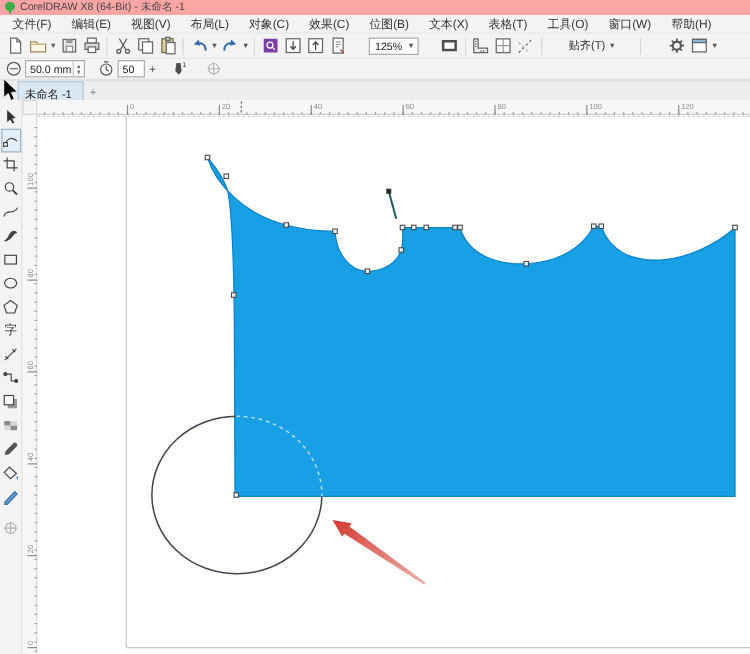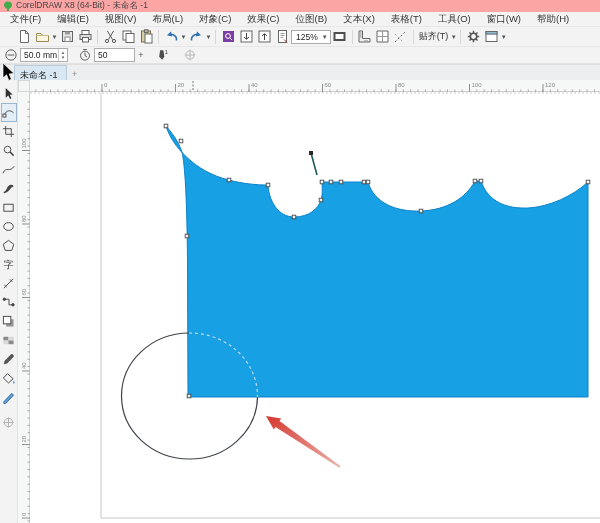--- a/index.html
+++ b/index.html
@@ -9,21 +9,21 @@
   
   .titlebar { position:absolute; left:0; top:0; width:600px; height:12px; background:#fca5a5; display:flex; align-items:center; padding-left:3px; gap:3px; }
   .titlebar .app-title { font-size:8.5px; color:#444; white-space:nowrap; }
 
   
   .menubar { position:absolute; left:0; top:12px; width:600px; height:14px; background:#f3f3f3; display:flex; align-items:center; padding-left:2px; }
   .menu-item { padding:1px 8px; font-size:9.5px; color:#333; cursor:default; white-space:nowrap; }
 
   
   .toolbar { position:absolute; left:0; width:600px; background:#f3f3f3; display:flex; align-items:center; border-top:1px solid #e7e7e7; }
-  .toolbar.std  { top:26px; height:20px; padding-left:15px; }
+  .toolbar.std  { top:26px; height:20px; padding-left:3px;gap:16px; }
   .toolbar.prop { top:46px; height:18px; padding-left:2px; border-bottom:1px solid #e2e2e2; }
   .tbtn { width:18px; height:16px; display:flex; align-items:center; justify-content:center; flex:0 0 auto; }
   .tbtn svg { display:block; }
   .drop { font-size:6px; color:#555; width:7px; text-align:center; flex:0 0 auto; }
   .tsep { width:1px; height:14px; background:#d8d8d8; margin:0 3px; flex:0 0 auto; }
   .combo { display:flex; align-items:center; border:1px solid #acacac; background:#fff; height:14px; padding:0 2px 0 4px; font-size:8.5px; color:#222; gap:4px; }
   .combo .caret { font-size:6px; color:#555; }
   .field { display:flex; align-items:center; border:1px solid #acacac; background:#fff; height:14px; font-size:8.5px; color:#222; padding-left:3px; }
   .spin { display:flex; flex-direction:column; justify-content:center; border-left:1px solid #ccc; margin-left:2px; height:12px; width:9px; align-items:center; }
   .spin span { font-size:4.5px; line-height:5px; color:#666; }
@@ -234,21 +234,21 @@
         <span>▼</span>
       </span>
   </div>
   <span style="width:8px"></span>
   <span class="tbtn" id="pb-rate-icon">
       <svg width="14" height="14" viewBox="0 0 15 15" fill="none" stroke-width="1">
         <circle cx="7.5" cy="8.2" r="4.8" stroke="#555"></circle>
         <path d="M7.5 8.2V5M7.5 8.2l2.2 1.4M5.5 1.6h4" stroke="#555"></path>
       </svg>
     </span>
-  <div class="field" style="width:41px">
+  <div class="field" style="width:22px">
     <span>50</span>
   </div>
   <span class="tbtn" style="width:12px;font-size:9px;color:#555">+</span>
   <span style="width:6px"></span>
   <span class="tbtn" id="pb-pen-icon">
       <svg width="14" height="14" viewBox="0 0 15 15" fill="none" stroke-width="1">
         <path d="M5.5 2.5h3.5l1 7-2.3 3.2L4.5 9.5z" fill="#4d4d4d" stroke="none"></path>
         <text x="10.5" y="6" font-size="6" fill="#333" stroke="none" font-family="Liberation Sans,sans-serif">1</text>
       </svg>
     </span>

